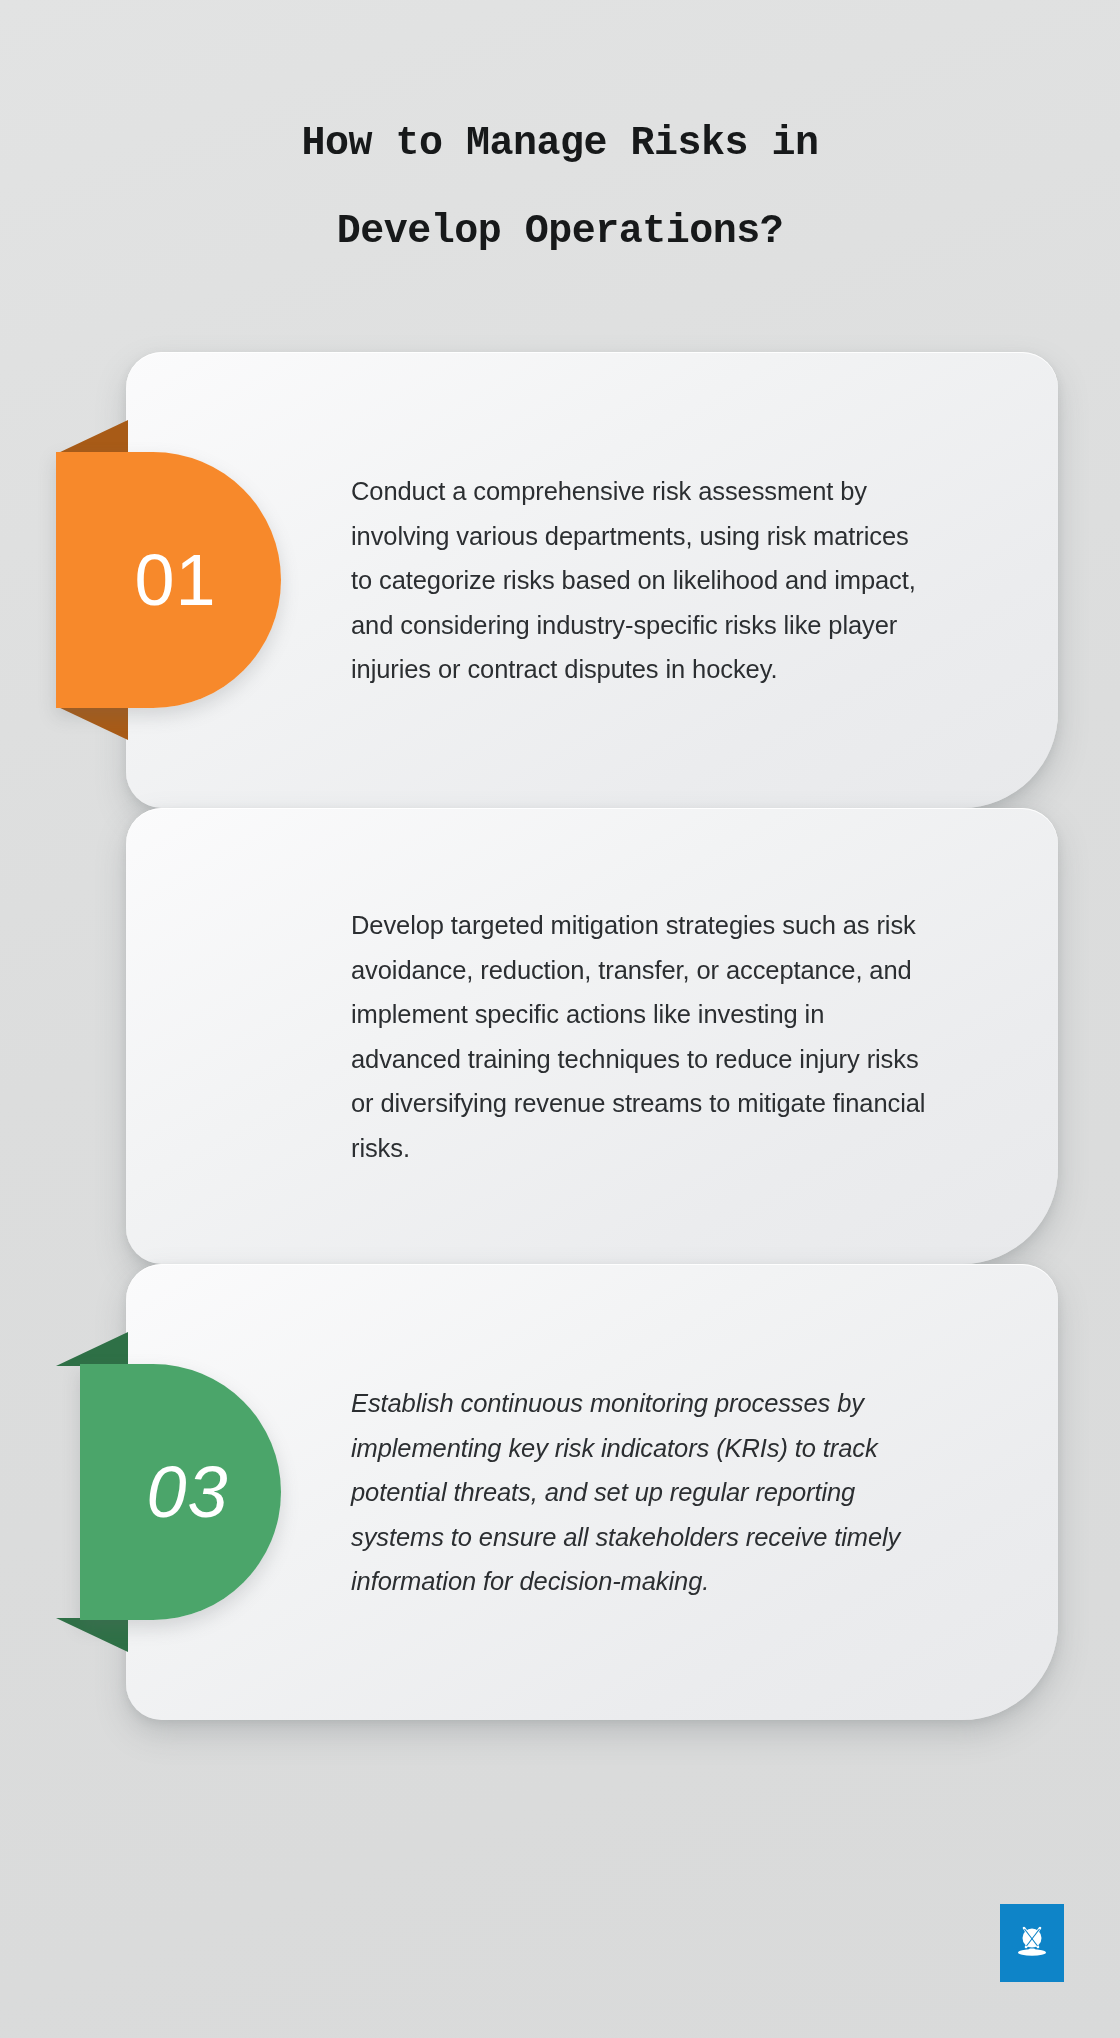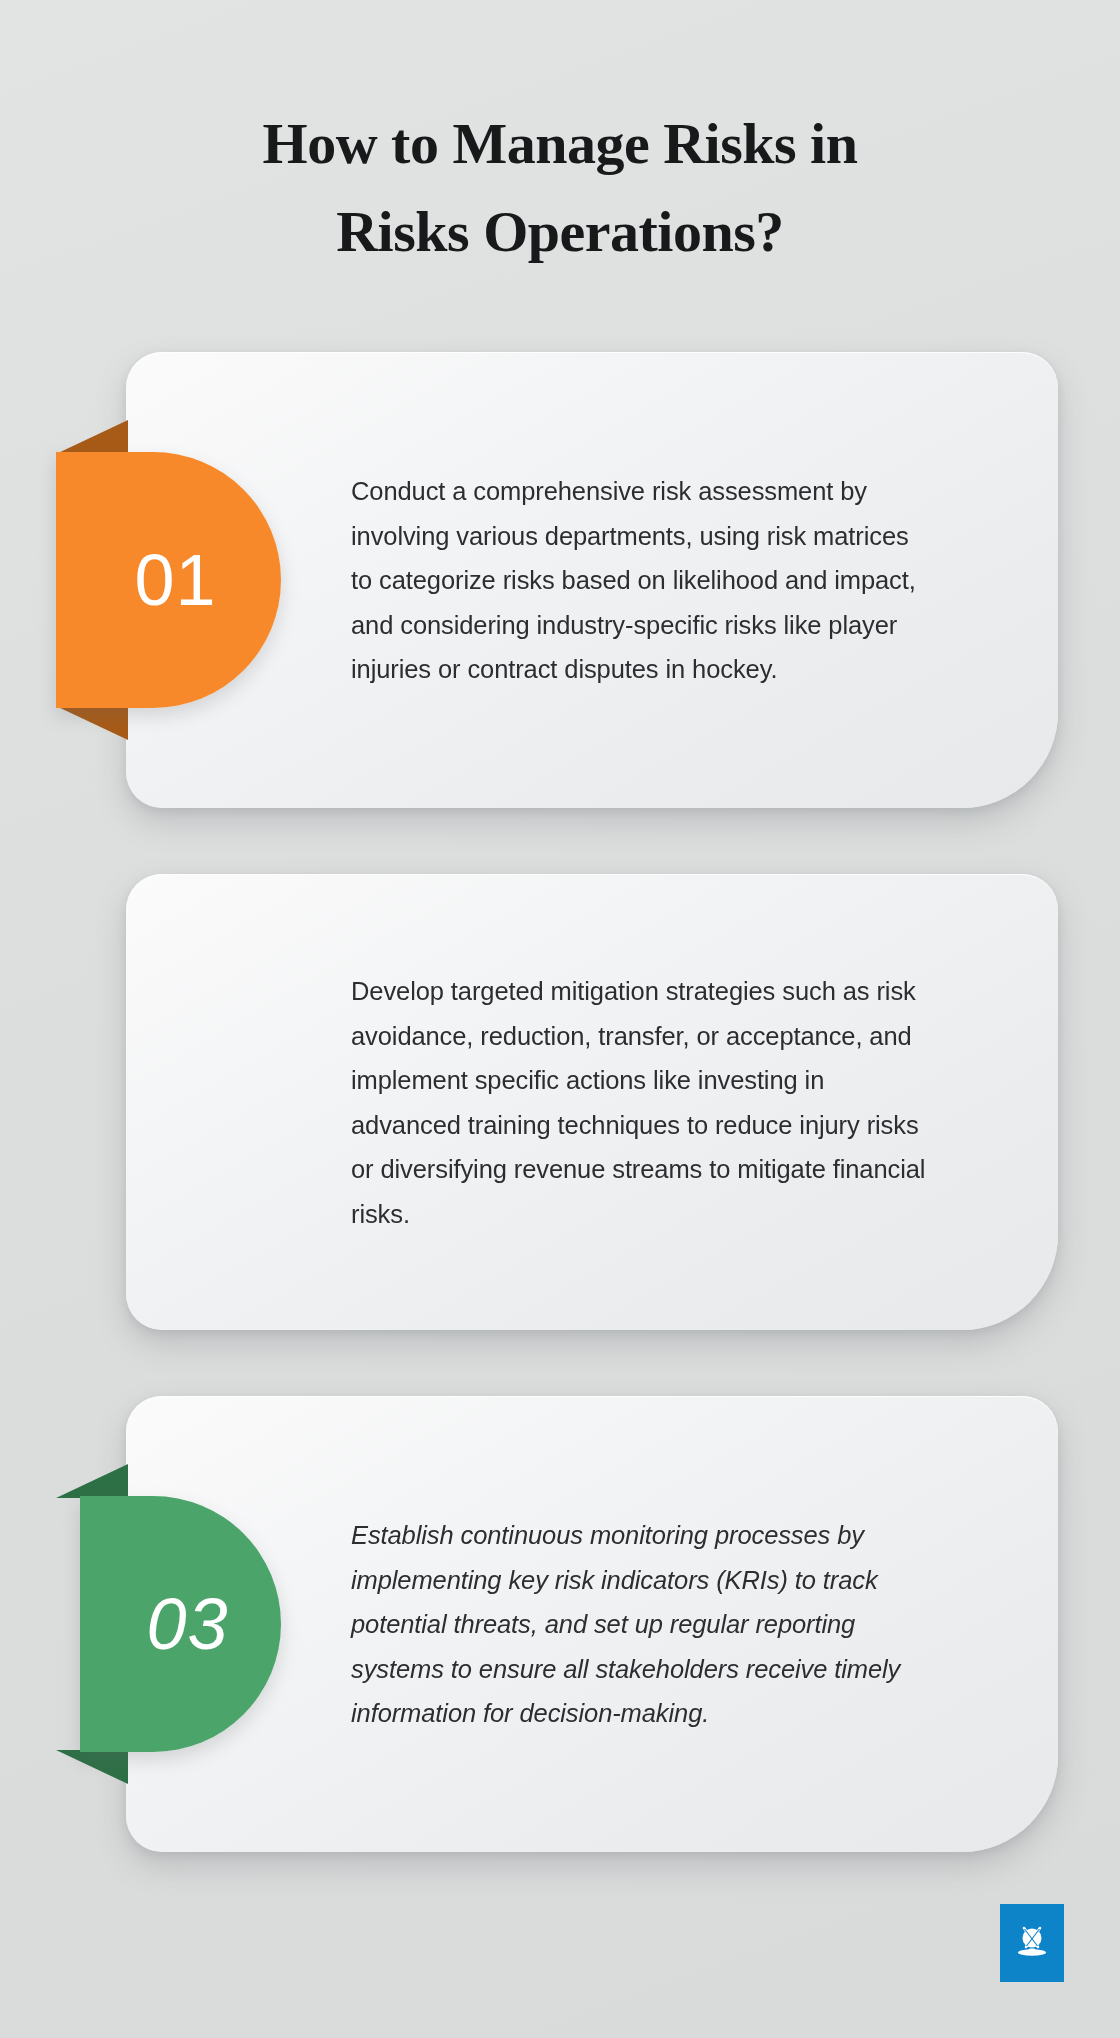--- a/index.html
+++ b/index.html
@@ -28,41 +28,40 @@
   .title-block {
     position: absolute;
     left: 0;
     top: 100px;
     width: 1120px;
     text-align: center;
     padding: 0 110px;
   }
   .title-line {
     display: block;
-    font-family: Liberation Serif, serif;
+    font-family: Liberation Mono, monospace;
     font-weight: bold;
-    font-size: 58px;
+    font-size: 40px;
     line-height: 88px;
     letter-spacing: -0.5px;
     color: #17191a;
     white-space: nowrap;
   }
 
   
   .steps {
     position: absolute;
     left: 0;
     top: 352px;
     width: 1120px;
   }
 
   .step {
     position: relative;
     height: 456px;
-    margin-bottom: 66px;
   }
   .step:last-child { margin-bottom: 0; font-style: italic; }
 
   
   .card {
     position: absolute;
     left: 126px;
     top: 0;
     width: 932px;
     height: 456px;
@@ -146,21 +145,21 @@
   }
   .logo-badge svg { display: block; }
 </style>
 </head>
 <body style="background: rgb(222, 223, 223);">
 
 <div class="page">
 
   <div class="title-block">
     <span class="title-line">How to Manage Risks in</span>
-    <span class="title-line">Risks Operations?</span>
+    <span class="title-line">Develop Operations?</span>
   </div>
 
   <div class="steps">
 
     <div class="step">
       <div class="card">
         <div class="card-text">Conduct a comprehensive risk assessment by involving various departments, using risk matrices to categorize risks based on likelihood and impact, and considering industry-specific risks like player injuries or contract disputes in hockey.</div>
       </div>
       <div class="ribbon">
         <div class="fold fold-top" id="f1t" style="background: linear-gradient(200deg, rgb(168, 91, 23) 0%, rgb(168, 91, 23) 100%);"></div>

